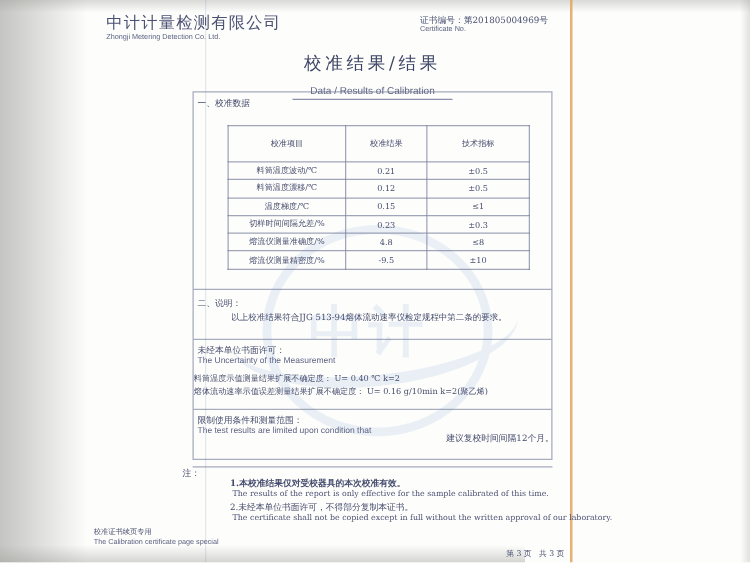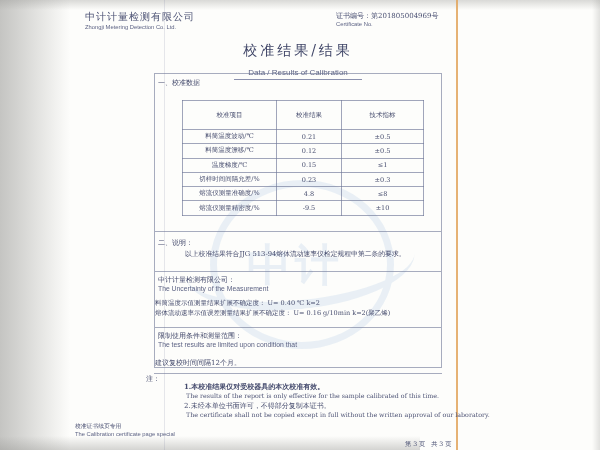--- a/index.html
+++ b/index.html
@@ -24,21 +24,21 @@
   
   .accent-line{left:456px;top:0;width:2px;height:450px;background:#e2a45c;opacity:.85;}
   .fold-line{left:164px;top:0;width:1px;height:450px;background:rgba(120,128,160,.18);}
   
   .watermark{left:185px;top:165px;width:230px;height:185px;opacity:.12;pointer-events:none;}
   .wm-ring{position:absolute;left:25px;top:15px;width:170px;height:155px;border:7px solid #5f93cc;border-radius:50%;}
   .wm-swoosh{position:absolute;left:0;top:55px;width:230px;height:80px;border-bottom:9px solid #5f93cc;border-radius:50%;transform:rotate(-6deg);}
   .wm-text{position:absolute;left:62px;top:71px;font-size:44px;font-weight:bold;color:#5f93cc;letter-spacing:4px;font-family:Liberation Sans, sans-serif;}
   
   .company{left:85px;top:11px;line-height:1.25;}
-  .company .cn{font-size:10px;letter-spacing:1px;}
+  .company .cn{font-size:13px;letter-spacing:1px;}
   .company .en{font-size:5.8px;}
   .certno{left:336px;top:12px;line-height:1.3;}
   .certno .cn{font-size:7px;}
   .certno .en{font-size:5.8px;}
   
   .title{left:0;top:42px;width:596px;text-align:center;font-size:14px;letter-spacing:3px;color:#3e4466;}
   .subtitle{left:0;top:60px;width:596px;text-align:center;}
   .subtitle span{display:inline-block;font-size:8px;padding:0 14px 2px 14px;border-bottom:1px solid #8a90ad;}
   
   .sect{left:154px;width:288px;border:1px solid rgba(110,118,150,.6);box-sizing:border-box;}
@@ -141,30 +141,30 @@
   </tr>
 </tbody>
   </table>
 
 <div class="abs sect sect-b">
   <div class="sec-heading" style="position:absolute;left:3px;top:6px;">二、说明：</div>
   <div class="sec-heading" style="position:absolute;left:30px;top:17px;font-size:6.8px;">以上校准结果符合JJG 513-94熔体流动速率仪检定规程中第二条的要求。</div>
 </div>
 
 <div class="abs sect sect-c">
-  <div class="sec-heading" style="position:absolute;left:3px;top:3px;">中计计量检测有限公司：</div>
+  <div class="sec-heading" style="position:absolute;left:3px;top:3px;">未经本单位书面许可：</div>
   <div class="en" style="position:absolute;left:3px;top:13px;font-size:6.8px;">The Uncertainty of the Measurement</div>
   <div class="unc-line" style="position:absolute;left:0;top:27px;">料筒温度示值测量结果扩展不确定度：  U= 0.40 ℃  k=2</div>
   <div class="unc-line" style="position:absolute;left:0;top:37px;">熔体流动速率示值误差测量结果扩展不确定度：  U= 0.16 g/10min  k=2(聚乙烯)</div>
 </div>
 
 <div class="abs sect sect-d">
   <div class="sec-heading" style="position:absolute;left:3px;top:3px;">限制使用条件和测量范围：</div>
   <div class="en" style="position:absolute;left:3px;top:13px;font-size:6.8px;">The test results are limited upon condition that</div>
-  <div class="sec-heading" style="position:absolute;left:0;top:30px;width:288px;text-align:left;">建议复校时间间隔12个月。</div>
+  <div class="sec-heading" style="position:absolute;left:0;top:18px;width:288px;text-align:right;">建议复校时间间隔12个月。</div>
 </div>
 <div class="abs closing-line"></div>
 
 <div class="abs note-cn" style="left:146px;top:374px;">注：</div>
 <div class="abs note-cn" style="left:184px;top:382px;font-weight:bold;">1.本校准结果仅对受校器具的本次校准有效。</div>
 <div class="abs note-en" style="left:186px;top:392px;">The results of the report is only effective for the sample calibrated of this time.</div>
 <div class="abs note-cn" style="left:184px;top:401px;font-weight:normal;">2.未经本单位书面许可，不得部分复制本证书。</div>
 <div class="abs note-en" style="left:186px;top:411px;">The certificate  shall not be copied except in full without the written approval of our laboratory.</div>
 
 <div class="abs footer-left">

